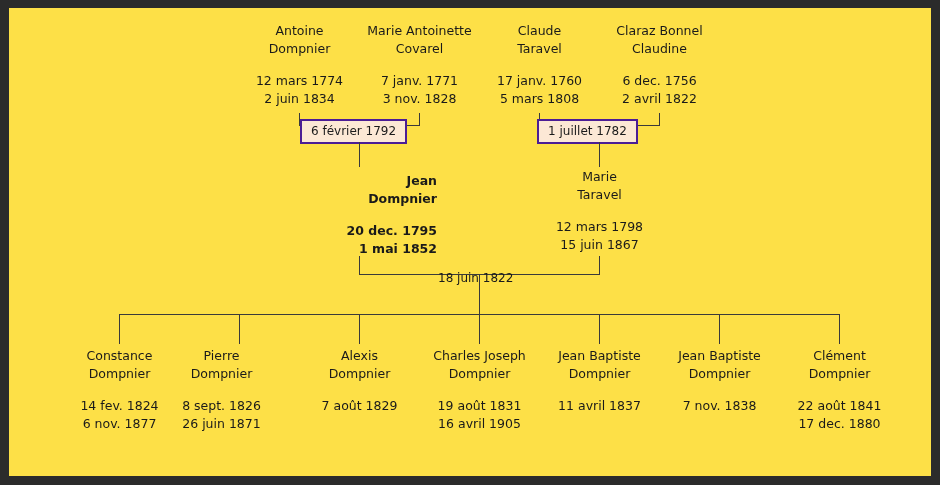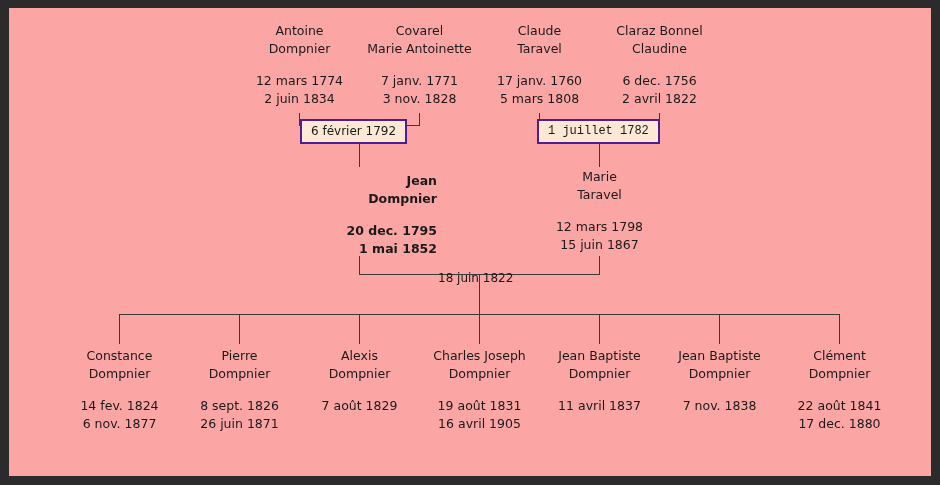--- a/index.html
+++ b/index.html
@@ -10,21 +10,21 @@
     width: 940px;
     height: 485px;
     background: #2b2b2b;
     font-family: "DejaVu Sans", sans-serif;
   }
   #tree-canvas {
     position: relative;
     width: 922px;
     height: 468px;
     margin: 8px auto 0 auto;
-    background: #fca5a5;
+    background: #fde047;
     overflow: hidden;
   }
   .person {
     position: absolute;
     text-align: center;
     color: #1a1a1a;
     font-size: 12.5px;
     line-height: 1.45;
     white-space: nowrap;
   }
@@ -76,22 +76,22 @@
   <div class="person" style="left:213px; top:14px; width:155px;">
     <span class="nm">Antoine</span>
     <span class="nm">Dompnier</span>
     <span class="dates">
       <span class="dt">12 mars 1774</span>
       <span class="dt">2 juin 1834</span>
     </span>
   </div>
 
   <div class="person" style="left:333px; top:14px; width:155px;">
+    <span class="nm">Marie Antoinette</span>
     <span class="nm">Covarel</span>
-    <span class="nm">Marie Antoinette</span>
     <span class="dates">
       <span class="dt">7 janv. 1771</span>
       <span class="dt">3 nov. 1828</span>
     </span>
   </div>
 
   <div class="person" style="left:453px; top:14px; width:155px;text-align:center;">
     <span class="nm">Claude</span>
     <span class="nm">Taravel</span>
     <span class="dates">
@@ -111,21 +111,21 @@
 
   <div class="vline" style="left:290px; top:105px; height:12px;"></div>
   <div class="vline" style="left:410px; top:105px; height:12px;"></div>
   <div class="vline" style="left:530px; top:105px; height:12px;"></div>
   <div class="vline" style="left:650px; top:105px; height:12px;"></div>
 
   <div class="hline" style="left:290px; top:117px; width:121px;"></div>
   <div class="hline" style="left:530px; top:117px; width:121px;"></div>
 
   <div class="marriage" style="left:291px; top:111px;">6 février 1792</div>
-  <div class="marriage" style="left:528px; top:111px;font-family:Liberation Mono, monospace;">1 juillet 1782</div>
+  <div class="marriage" style="left:528px; top:111px;">1 juillet 1782</div>
 
   <div class="vline" style="left:350px; top:134px; height:25px;"></div>
   <div class="vline" style="left:590px; top:134px; height:25px;"></div>
 
   <div class="person highlight" style="left:273px; top:164px; width:155px;text-align:right;">
     <span class="nm">Jean</span>
     <span class="nm">Dompnier</span>
     <span class="dates">
       <span class="dt">20 dec. 1795</span>
       <span class="dt">1 mai 1852</span>
@@ -161,21 +161,21 @@
 
   <div class="person" style="left:33px; top:339px; width:155px;">
     <span class="nm">Constance</span>
     <span class="nm">Dompnier</span>
     <span class="dates">
       <span class="dt">14 fev. 1824</span>
       <span class="dt">6 nov. 1877</span>
     </span>
   </div>
 
-  <div class="person" style="left:153px; top:339px; width:155px;">
+  <div class="person" style="left:135px; top:339px; width:155px;">
     <span class="nm">Pierre</span>
     <span class="nm">Dompnier</span>
     <span class="dates">
       <span class="dt">8 sept. 1826</span>
       <span class="dt">26 juin 1871</span>
     </span>
   </div>
 
   <div class="person" style="left:273px; top:339px; width:155px;">
     <span class="nm">Alexis</span>

